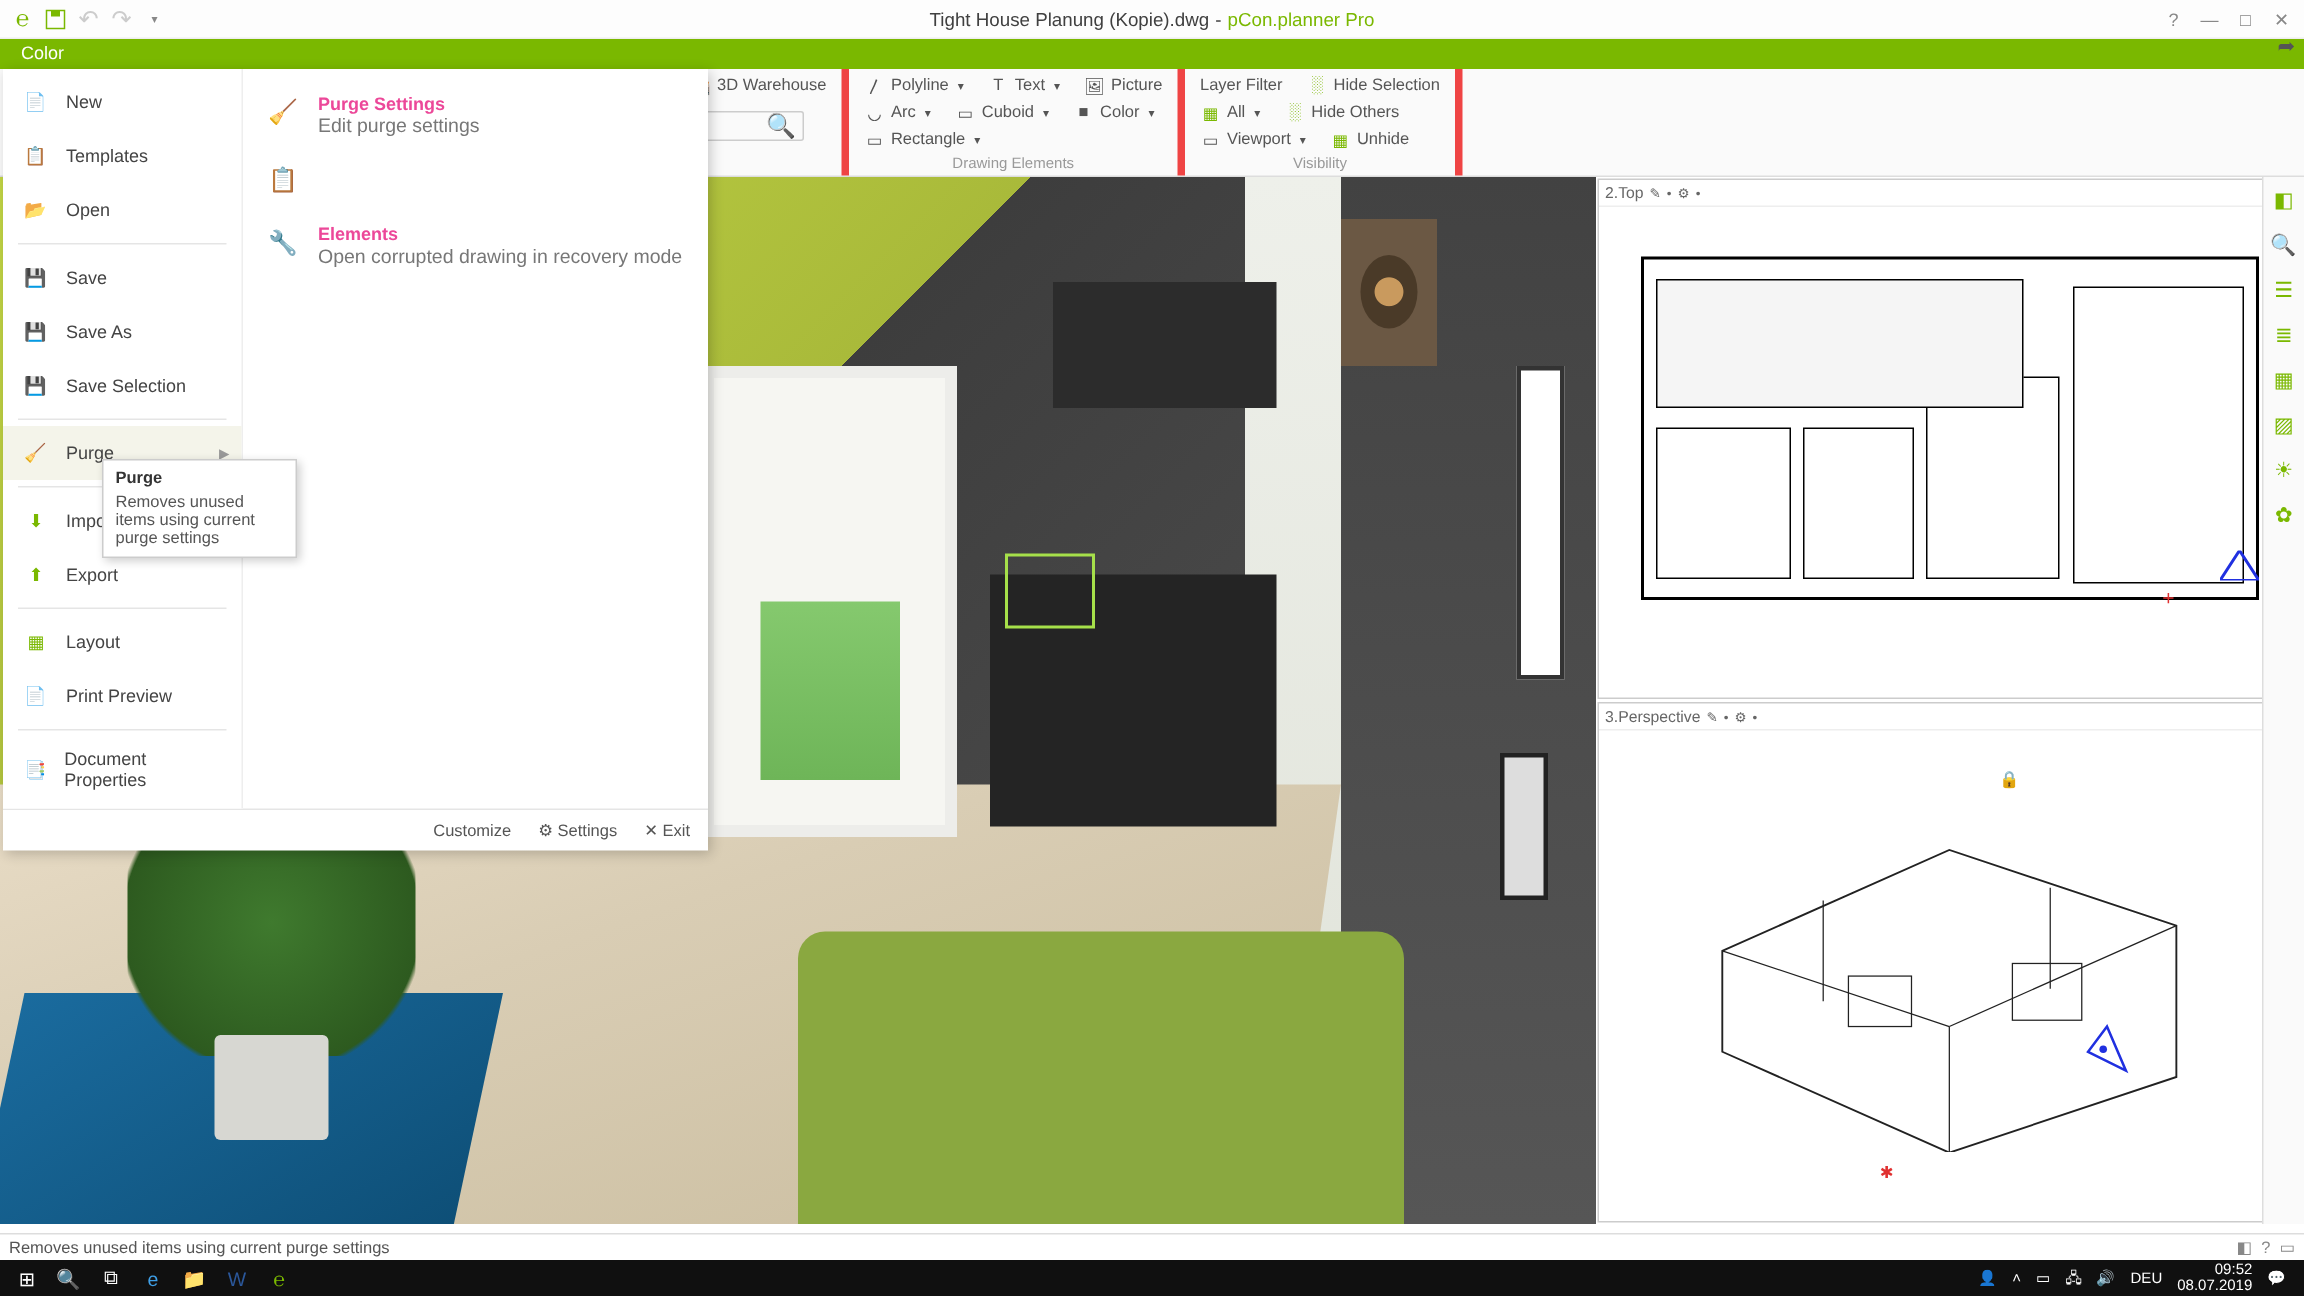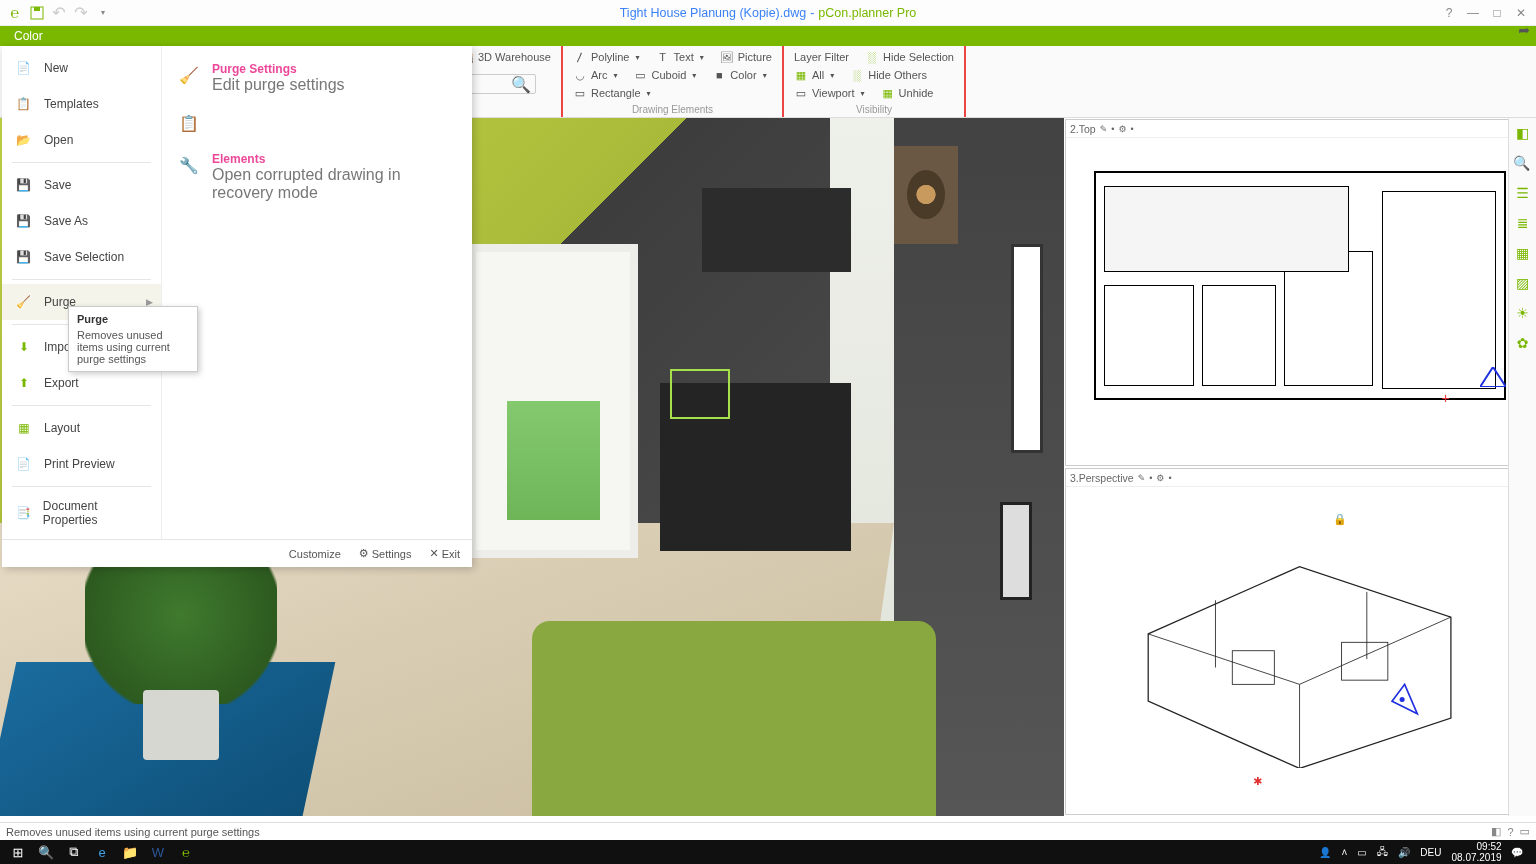--- a/index.html
+++ b/index.html
@@ -4,32 +4,32 @@
 <style>
 * { margin: 0; padding: 0; box-sizing: border-box; font-family: "Segoe UI", Tahoma, sans-serif; }
 body { width: 1536px; height: 864px; background: #fff; overflow: hidden; position: relative; }
 
 
 .titlebar { height: 26px; background: #fdfdfd; display: flex; align-items: center; position: relative; border-bottom: 1px solid #eee; }
 .qat { display: flex; align-items: center; gap: 4px; padding-left: 6px; }
 .qat .ico { width: 18px; height: 18px; display: flex; align-items: center; justify-content: center; color: #888; }
 .qat .app-ico { color: #7ab800; font-weight: bold; font-size: 15px; }
 .titlebar-center { position: absolute; left: 50%; transform: translateX(-50%); display: flex; gap: 4px; font-size: 12.5px; }
-.titlebar-center .filename { color: #3b82f6; }
+.titlebar-center .filename { color: #404040; }
 .titlebar-center .appname { color: #7ab800; }
 .titlebar-right { position: absolute; right: 4px; display: flex; gap: 2px; }
 .titlebar-right .winbtn { width: 22px; height: 18px; display: flex; align-items: center; justify-content: center; color: #888; font-size: 12px; }
 
 
 .filetab-strip { height: 20px; background: #7ab800; }
 .filetab { display: inline-block; padding: 2px 14px; color: #fff; font-size: 12px; }
 
 
 .ribbon { height: 72px; background: #fafafa; border-bottom: 1px solid #ddd; display: flex; position: relative; }
-.ribbon-group { display: flex; flex-direction: column; justify-content: space-between; padding: 2px 6px; border-right: 2px solid #ef4444; }
+.ribbon-group { display: flex; flex-direction: column; justify-content: space-between; padding: 2px 6px; border-right: 5px solid #ef4444; }
 .ribbon-rows { display: flex; flex-direction: column; gap: 0; }
 .ribbon-btn { display: flex; align-items: center; gap: 4px; font-size: 11px; color: #555; padding: 2px 4px; height: 18px; white-space: nowrap; }
 .ribbon-btn .ri { width: 14px; height: 14px; display: inline-flex; align-items: center; justify-content: center; }
 .ribbon-group-label { font-size: 10px; color: #999; text-align: center; padding-top: 2px; }
 .ribbon-share { position: absolute; right: 6px; top: -24px; color: #555; font-size: 14px; }
 
 
 .content { position: absolute; top: 118px; left: 0; right: 0; bottom: 48px; display: flex; }
 .viewport-main { flex: 1; position: relative; background: linear-gradient(180deg,#eef0ea 0%,#dfe2d8 100%); overflow: hidden; }
 .viewport-right { width: 472px; display: flex; flex-direction: column; gap: 2px; }
@@ -60,21 +60,21 @@
 .file-col-left { width: 160px; background: #fff; padding: 4px 0; border-right: 1px solid #eee; }
 .file-item { display: flex; align-items: center; gap: 10px; padding: 8px 12px; font-size: 12px; color: #444; position: relative; }
 .file-item.hover { background: #f4f4ea; }
 .file-item .fi-ico { width: 20px; height: 20px; display: flex; align-items: center; justify-content: center; color: #7ab800; }
 .file-item .arrow { position: absolute; right: 8px; color: #999; font-size: 9px; }
 .file-sep { height: 1px; background: #e5e5e5; margin: 4px 10px; }
 .file-col-right { flex: 1; padding: 8px 0; }
 .sub-item { display: flex; gap: 10px; padding: 8px 14px; }
 .sub-item .si-ico { width: 26px; height: 26px; display: flex; align-items: center; justify-content: center; color: #7ab800; flex-shrink: 0; }
 .sub-item .si-title { font-size: 12px; font-weight: bold; color: #ec4899; }
-.sub-item .si-desc { font-size: 16px; color: #777; }
+.sub-item .si-desc { font-size: 13px; color: #777; }
 .file-menu-footer { border-top: 1px solid #e5e5e5; display: flex; justify-content: flex-end; gap: 2px; padding: 4px; }
 .footer-btn { font-size: 11px; color: #555; padding: 3px 8px; display: flex; align-items: center; gap: 3px; }
 
 
 .tooltip { position: absolute; left: 68px; top: 306px; width: 130px; background: #fff; border: 1px solid #ccc; box-shadow: 2px 2px 6px rgba(0,0,0,0.2); padding: 6px 8px; font-size: 11px; color: #555; z-index: 60; }
 .tooltip .tt-title { font-weight: bold; color: #333; margin-bottom: 4px; }
 
 
 .scene-wall-back { position:absolute; left:0; top:0; width:78%; height:60%; background:linear-gradient(135deg,#c3d645 0%,#a9ba3a 55%,#3d3d3d 55%,#4a4a4a 100%); }
 .scene-wall-right { position:absolute; right:0; top:0; width:16%; height:100%; background:linear-gradient(180deg,#424242,#565656); }

